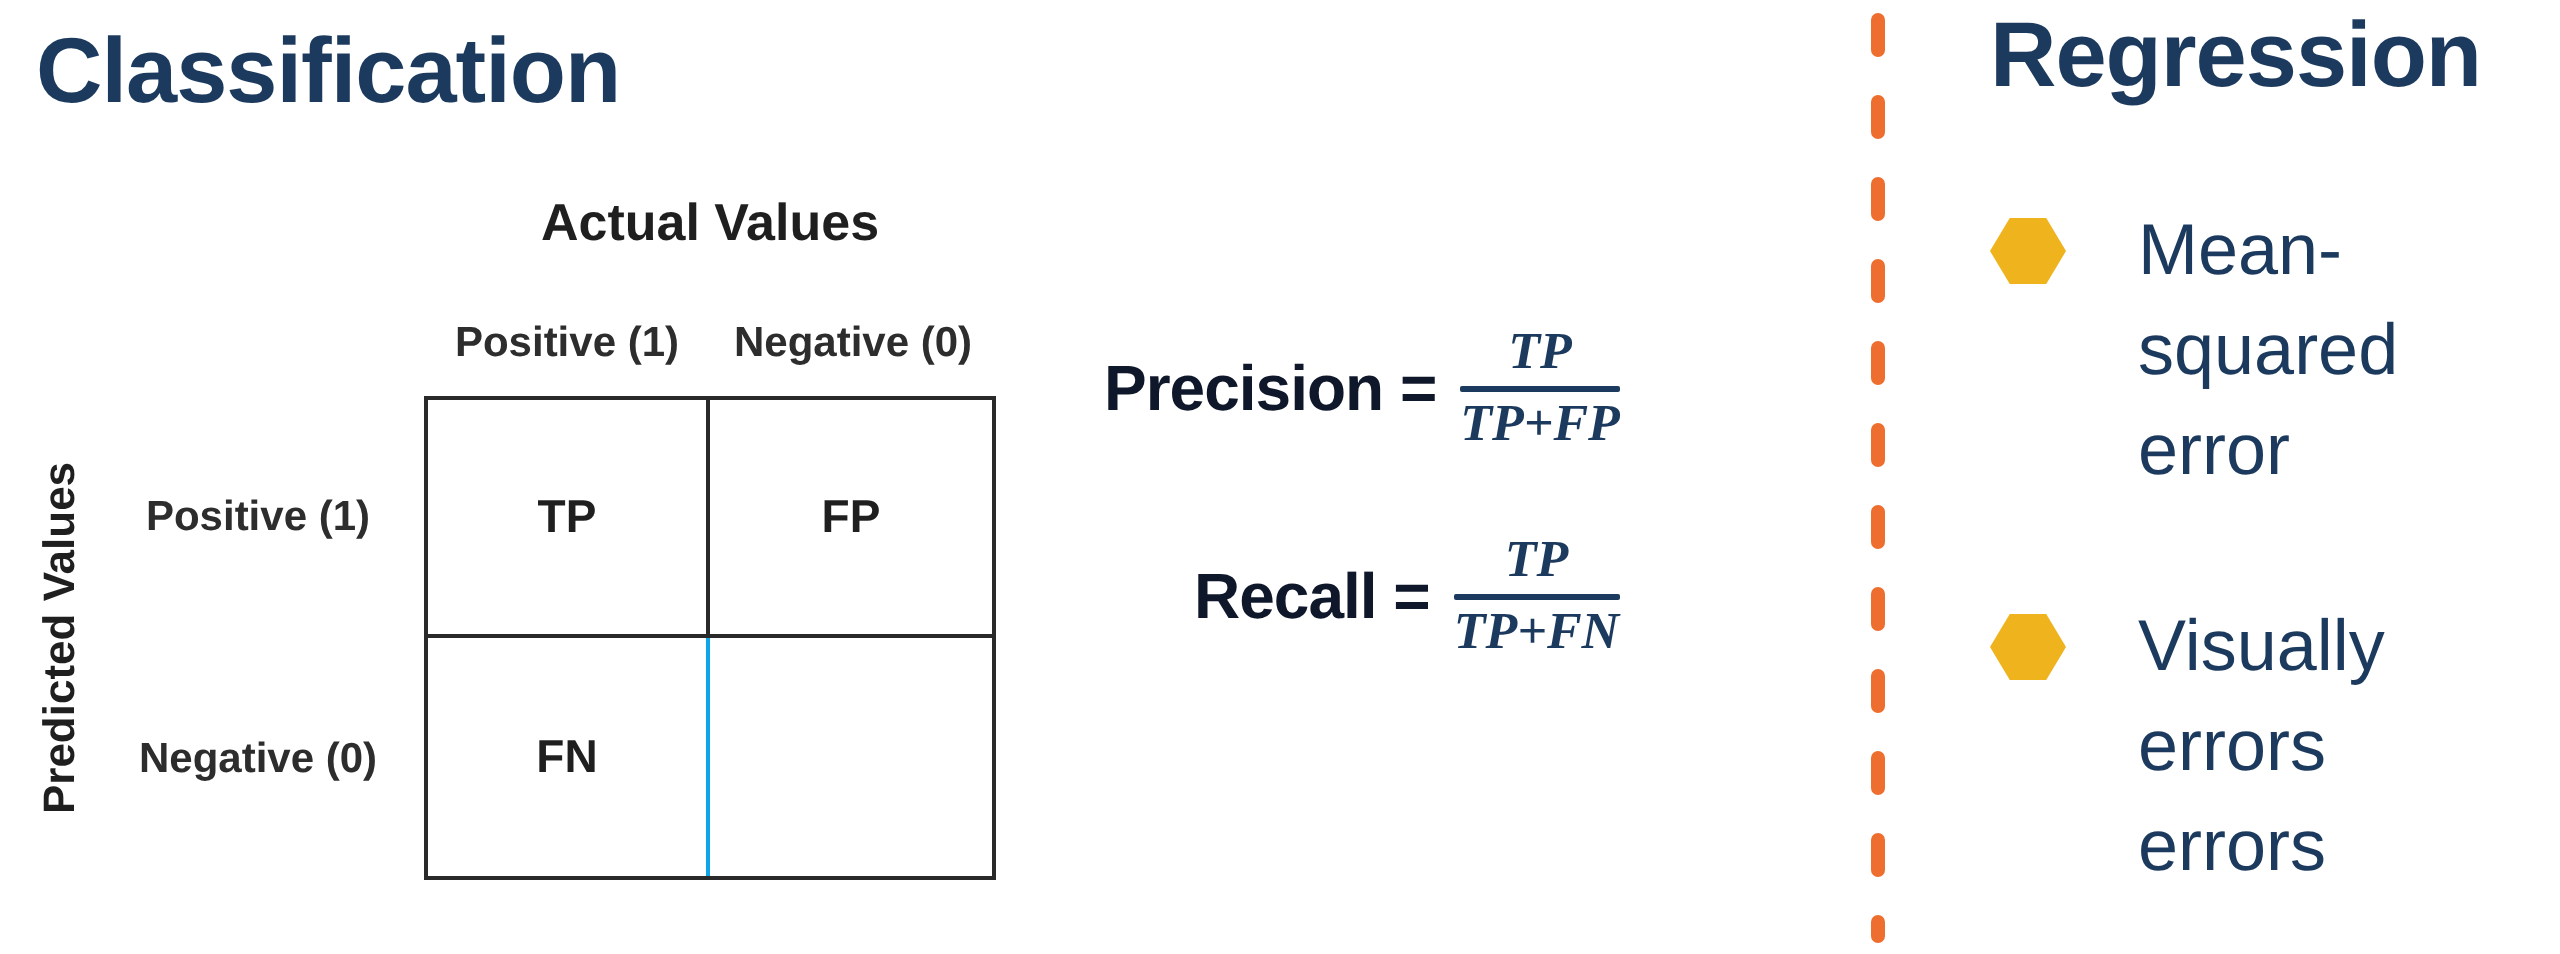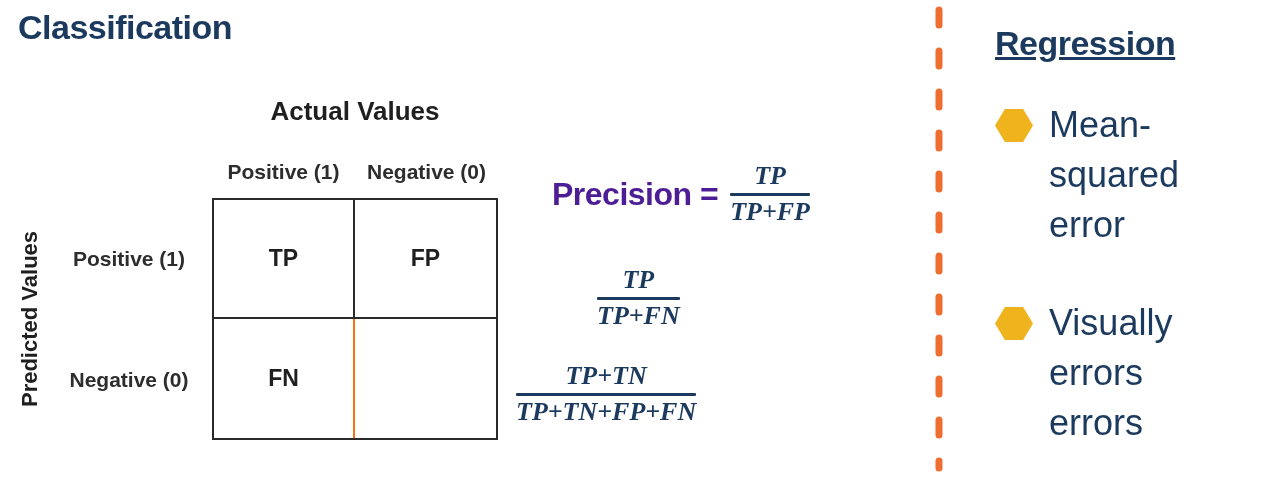--- a/index.html
+++ b/index.html
@@ -7,28 +7,28 @@
     width: 1280px; height: 477px;
     position: relative;
     background: #ffffff;
     font-family: "Liberation Sans", sans-serif;
     overflow: hidden;
   }
 
   
   .section-title {
     position: absolute;
-    font-size: 34px;
+    font-size: 46px;
     font-weight: 700;
     color: #1c3a5e;
     letter-spacing: -0.5px;
     white-space: nowrap;
   }
   #classification-title { left: 18px; top: 8px; }
-  #regression-title { left: 995px; top: 24px; text-decoration: underline; }
+  #regression-title { left: 995px; top: 0; }
 
   
   .axis-label-top {
     position: absolute; left: 212px; top: 96px; width: 286px;
     text-align: center; font-size: 26px; font-weight: 700; color: #1f1f1f;
   }
   .axis-label-left {
     position: absolute; left: 30px; top: 319px;
     transform: translate(-50%, -50%) rotate(-90deg);
     font-size: 22px; font-weight: 700; color: #1f1f1f;
@@ -57,33 +57,33 @@
     grid-template-rows: 1fr 1fr;
     background: #fff;
   }
   .cm-cell {
     display: flex; align-items: center; justify-content: center;
     font-size: 23px; font-weight: 600; color: #1f1f1f;
     box-sizing: border-box;
   }
   .cm-cell.c00 { border-right: 2px solid #2a2a2a; border-bottom: 2px solid #2a2a2a; }
   .cm-cell.c01 { border-bottom: 2px solid #2a2a2a; text-align: center; }
-  .cm-cell.c10 { border-right: 2px solid #f97316; }
+  .cm-cell.c10 { border-right: 2px solid #0ea5e9; }
 
   
   .formula {
     position: absolute;
     display: inline-flex;
     align-items: center;
     gap: 12px;
     color: #1c3a5e;
   }
   .formula-label {
     font-size: 32px; font-weight: 700;
-    color: #4c1d95; white-space: nowrap;
+    color: #0f172a; white-space: nowrap;
     letter-spacing: -0.5px;
   }
   .frac {
     display: inline-flex; flex-direction: column; align-items: center;
     font-family: "Liberation Serif", serif;
     font-style: italic; font-weight: 700;
     font-size: 26px; color: #1c3a5e; line-height: 1.1;
   }
   .frac-bar {
     height: 3px; background: #1c3a5e; width: 100%;
@@ -95,21 +95,21 @@
 
   
   #divider { position: absolute; left: 932px; top: 0; }
 
   
   .bullet-list {
     position: absolute; left: 995px; top: 100px; width: 250px;
     list-style: none; margin: 0; padding: 0;
   }
   .bullet-item {
-    display: flex; gap: 16px; margin-bottom: 48px;
+    display: flex; gap: 36px; margin-bottom: 48px;
   }
   .hex-bullet {
     width: 38px; height: 33px; flex: 0 0 38px;
     margin-top: 9px;
     background: #efb31e;
     clip-path: polygon(26% 0, 74% 0, 100% 50%, 74% 100%, 26% 100%, 0 50%);
   }
   .bullet-text {
     font-size: 36px; line-height: 50px; color: #1c3a5e;
     width: 172px;
@@ -139,33 +139,29 @@
 <div class="formula" id="formula-precision">
   <span class="formula-label">Precision =</span>
   <span class="frac">
     <span>TP</span>
     <span class="frac-bar"></span>
     <span>TP+FP</span>
   </span>
 </div>
 
 <div class="formula" id="formula-recall">
+  <span class="formula-label">Recall =</span>
   <span class="frac">
     <span>TP</span>
     <span class="frac-bar"></span>
     <span>TP+FN</span>
   </span>
 </div>
 
 <div class="formula" id="formula-accuracy">
-  <span class="frac">
-    <span>TP+TN</span>
-    <span class="frac-bar"></span>
-    <span>TP+TN+FP+FN</span>
-  </span>
 </div>
 
 <svg id="divider" width="14" height="477">
   <line x1="7" y1="10" x2="7" y2="468" stroke="#ee6e2f" stroke-width="7" stroke-dasharray="15 26" stroke-linecap="round"></line>
 </svg>
 
 <div class="section-title" id="regression-title">Regression</div>
 
 <ul class="bullet-list">
   <li class="bullet-item">

